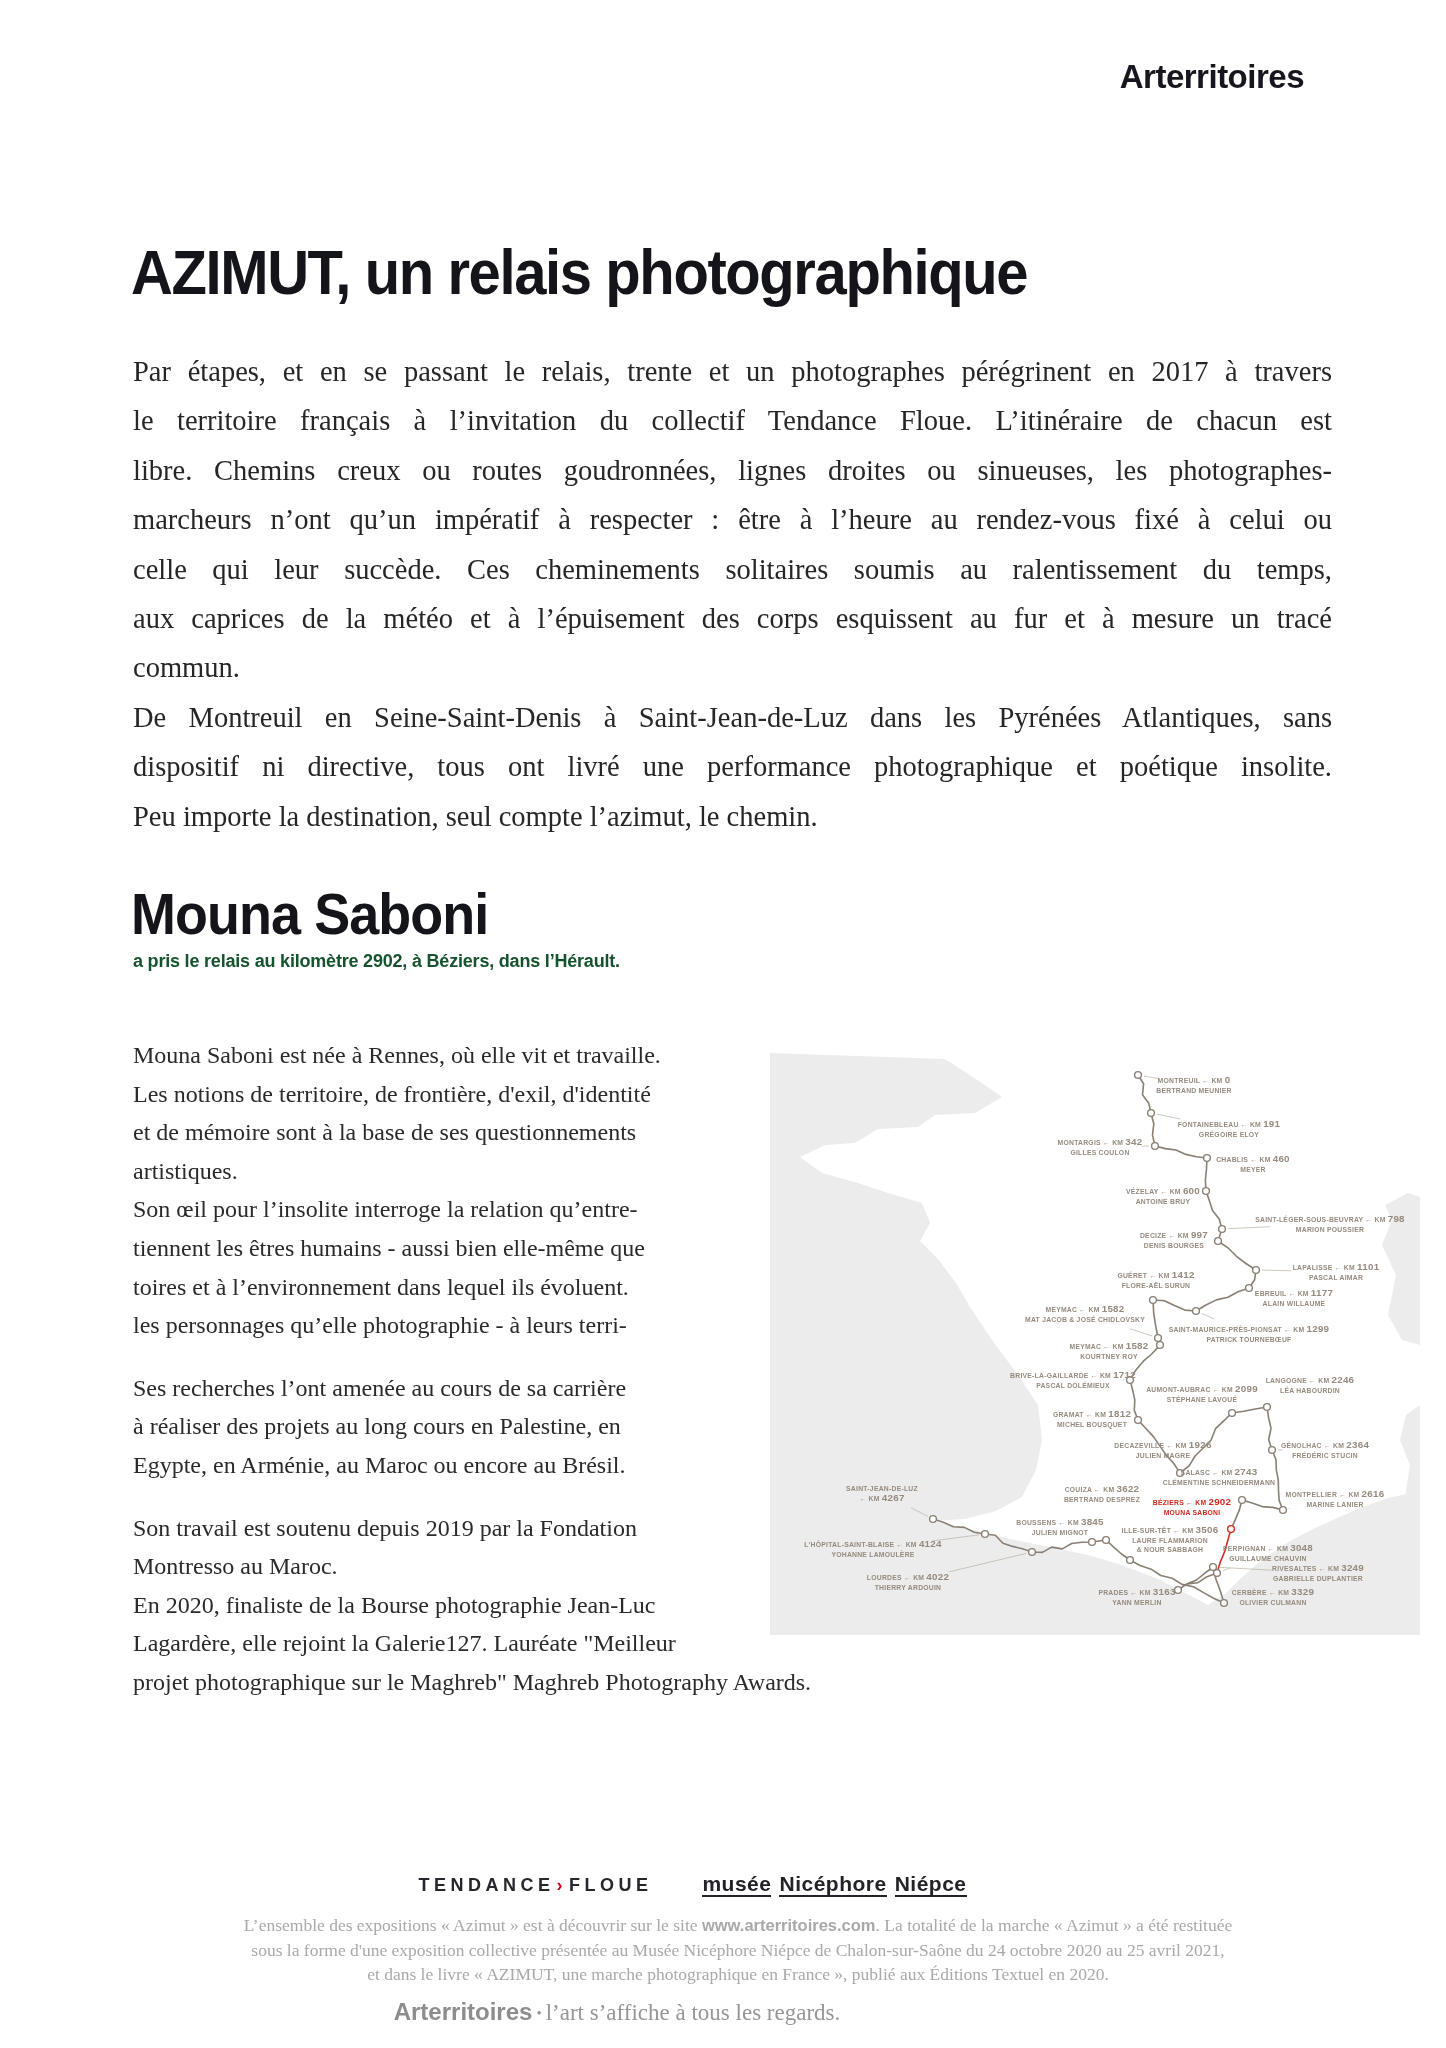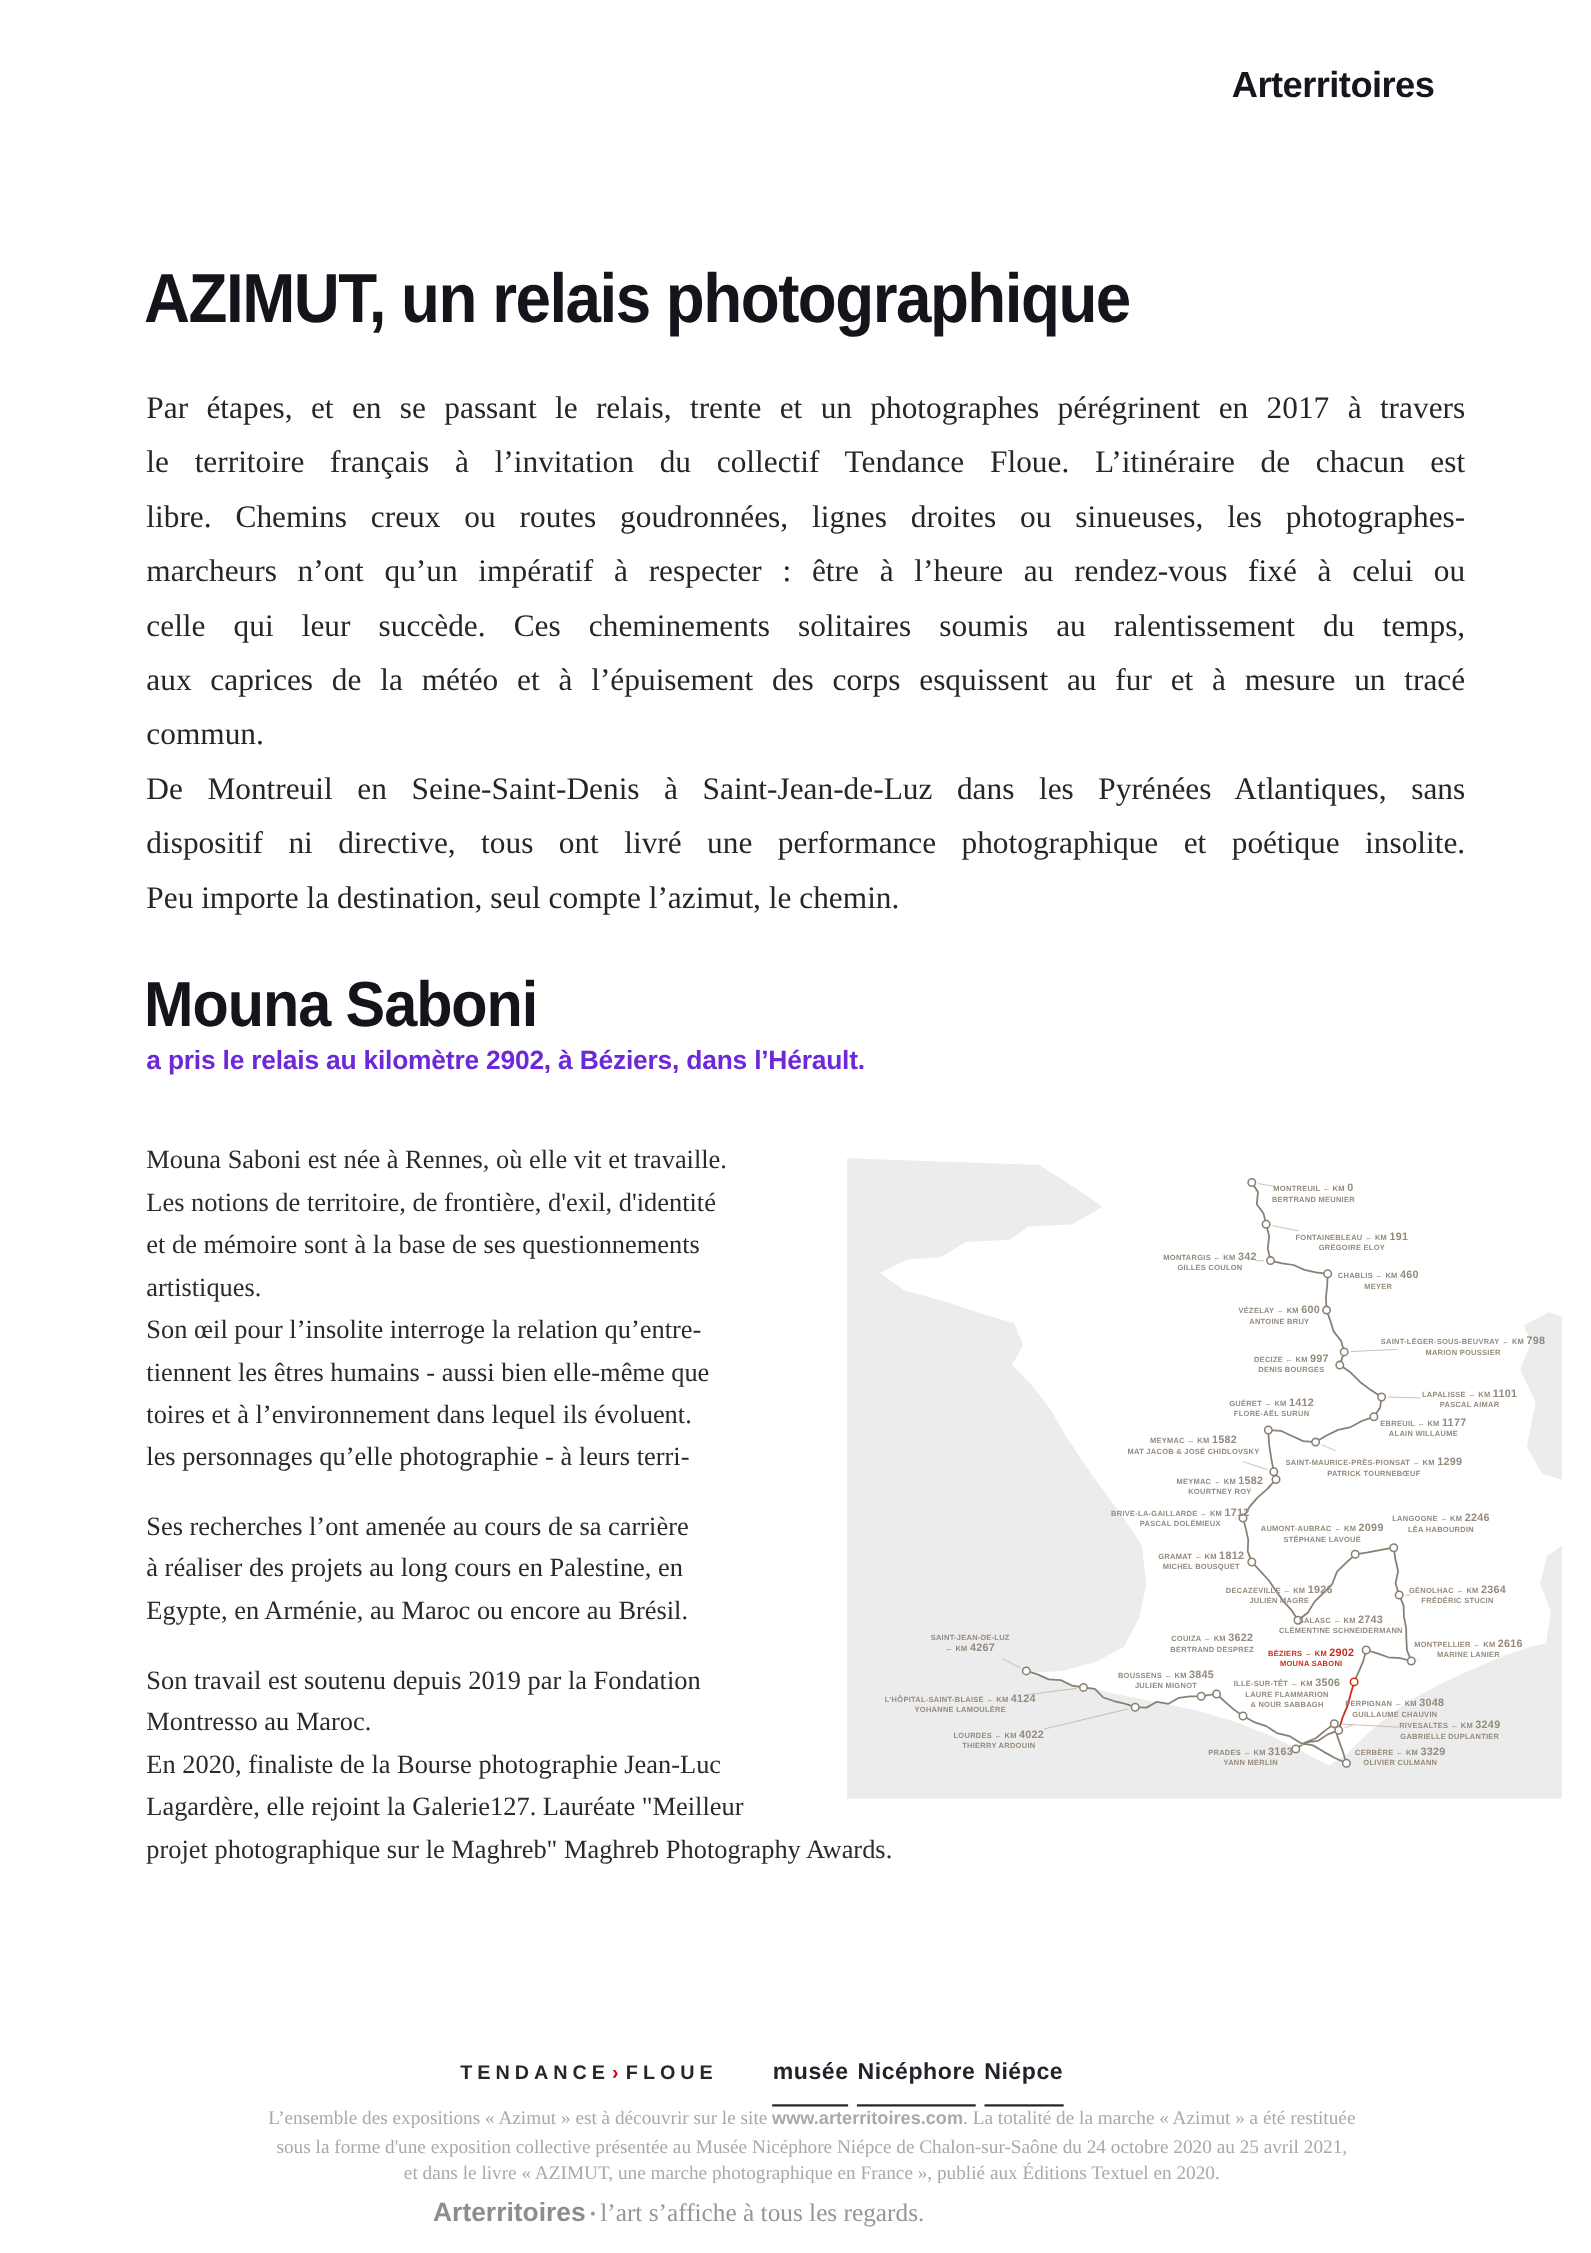--- a/index.html
+++ b/index.html
@@ -13,37 +13,37 @@
   #page-title{left:131px;top:236px;font-family:"Liberation Sans",sans-serif;font-weight:800;
               font-size:63px;letter-spacing:-1.5px;color:#14141b;transform:scaleX(.92);transform-origin:left top;white-space:nowrap;}
   
   #intro{left:133px;top:347px;width:1199px;font-size:28.5px;line-height:49.4px;color:#262626;}
   #intro .ln{text-align:justify;text-align-last:justify;}
   #intro .ln.end{text-align-last:left;}
   
   #artist-name{left:131px;top:880px;font-family:"Liberation Sans",sans-serif;font-weight:800;
                font-size:58px;letter-spacing:-1px;color:#14141b;transform:scaleX(.93);transform-origin:left top;white-space:nowrap;}
   #artist-subtitle{left:133px;top:951px;font-family:"Liberation Sans",sans-serif;font-weight:700;
-                   font-size:24px;letter-spacing:-0.2px;color:#6d28d9;white-space:nowrap;}
+                   font-size:18px;letter-spacing:-0.2px;color:#14532d;white-space:nowrap;}
   
   #bio{left:133px;top:1036px;font-size:24px;line-height:38.6px;color:#2a2a2a;}
   #bio .ln{white-space:nowrap;}
   #bio .gap{height:24px;}
   
   #map-wrap{left:770px;top:1045px;width:650px;height:610px;}
   #map-svg text{font-family:"Liberation Sans",sans-serif;font-weight:700;letter-spacing:.25px;}
   
   #logos{top:1872px;left:0;width:1389px;text-align:center;}
   #logos .inner{display:inline-flex;align-items:baseline;gap:46px;}
   #tf-logo{font-family:"Liberation Sans",sans-serif;font-weight:800;font-size:18px;
            letter-spacing:4.5px;color:#26262c;white-space:nowrap;}
   #tf-logo .sep{color:#d0021b;margin:0 2px;}
   #musee-logo{font-family:"Liberation Sans",sans-serif;font-weight:700;font-size:21px;
               letter-spacing:.5px;color:#222228;white-space:nowrap;}
-  #musee-logo span{border-bottom:2px solid #222228;padding-bottom:18px;margin:0 4px;}
+  #musee-logo span{border-bottom:2px solid #222228;padding-bottom:0;margin:0 4px;}
   
   #footer-note{top:1913px;left:15px;width:1446px;text-align:center;font-size:17.5px;
                line-height:24.6px;color:#a9a9a9;}
   #footer-note .b{font-family:"Liberation Sans",sans-serif;font-weight:700;font-size:16.5px;}
   
   #tagline{top:1998px;left:0;width:1234px;text-align:center;color:#969696;font-size:23px;}
   #tagline .brand{font-family:"Liberation Sans",sans-serif;font-weight:800;font-size:24px;color:#8d8d8d;}
   #tagline .sep{font-size:15px;vertical-align:2px;margin:0 4px;}
 </style>
 </head>

